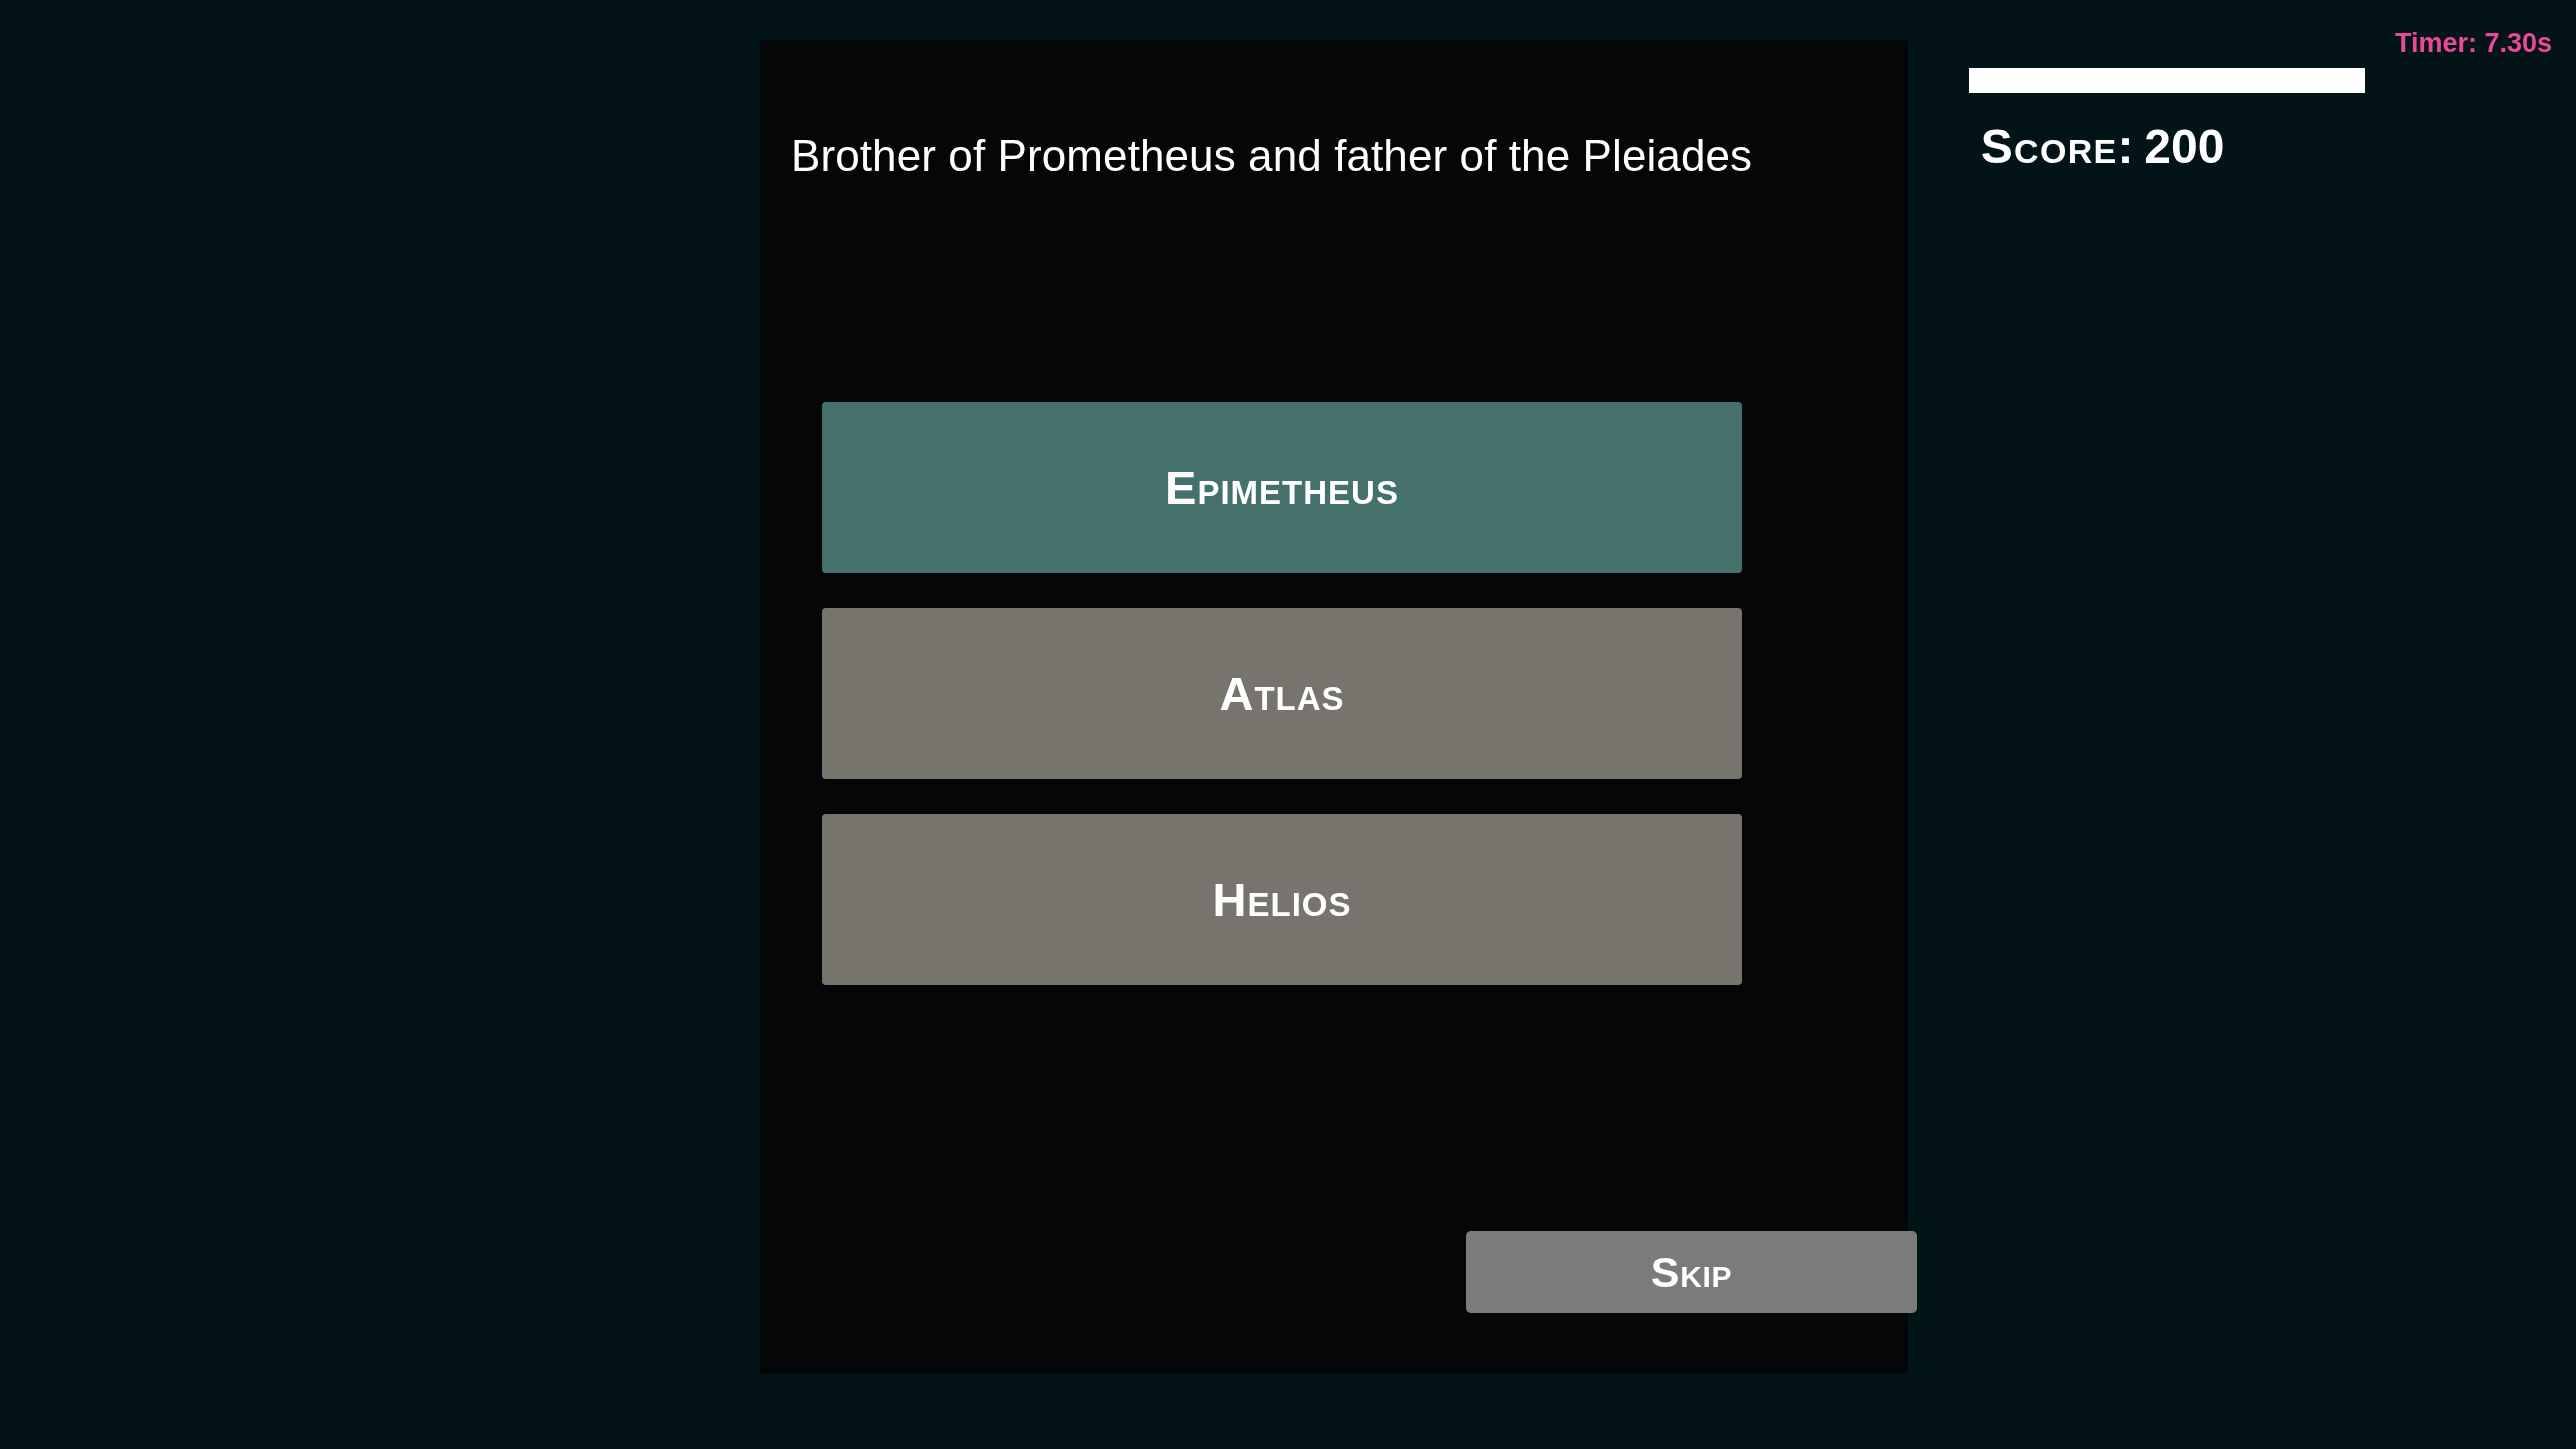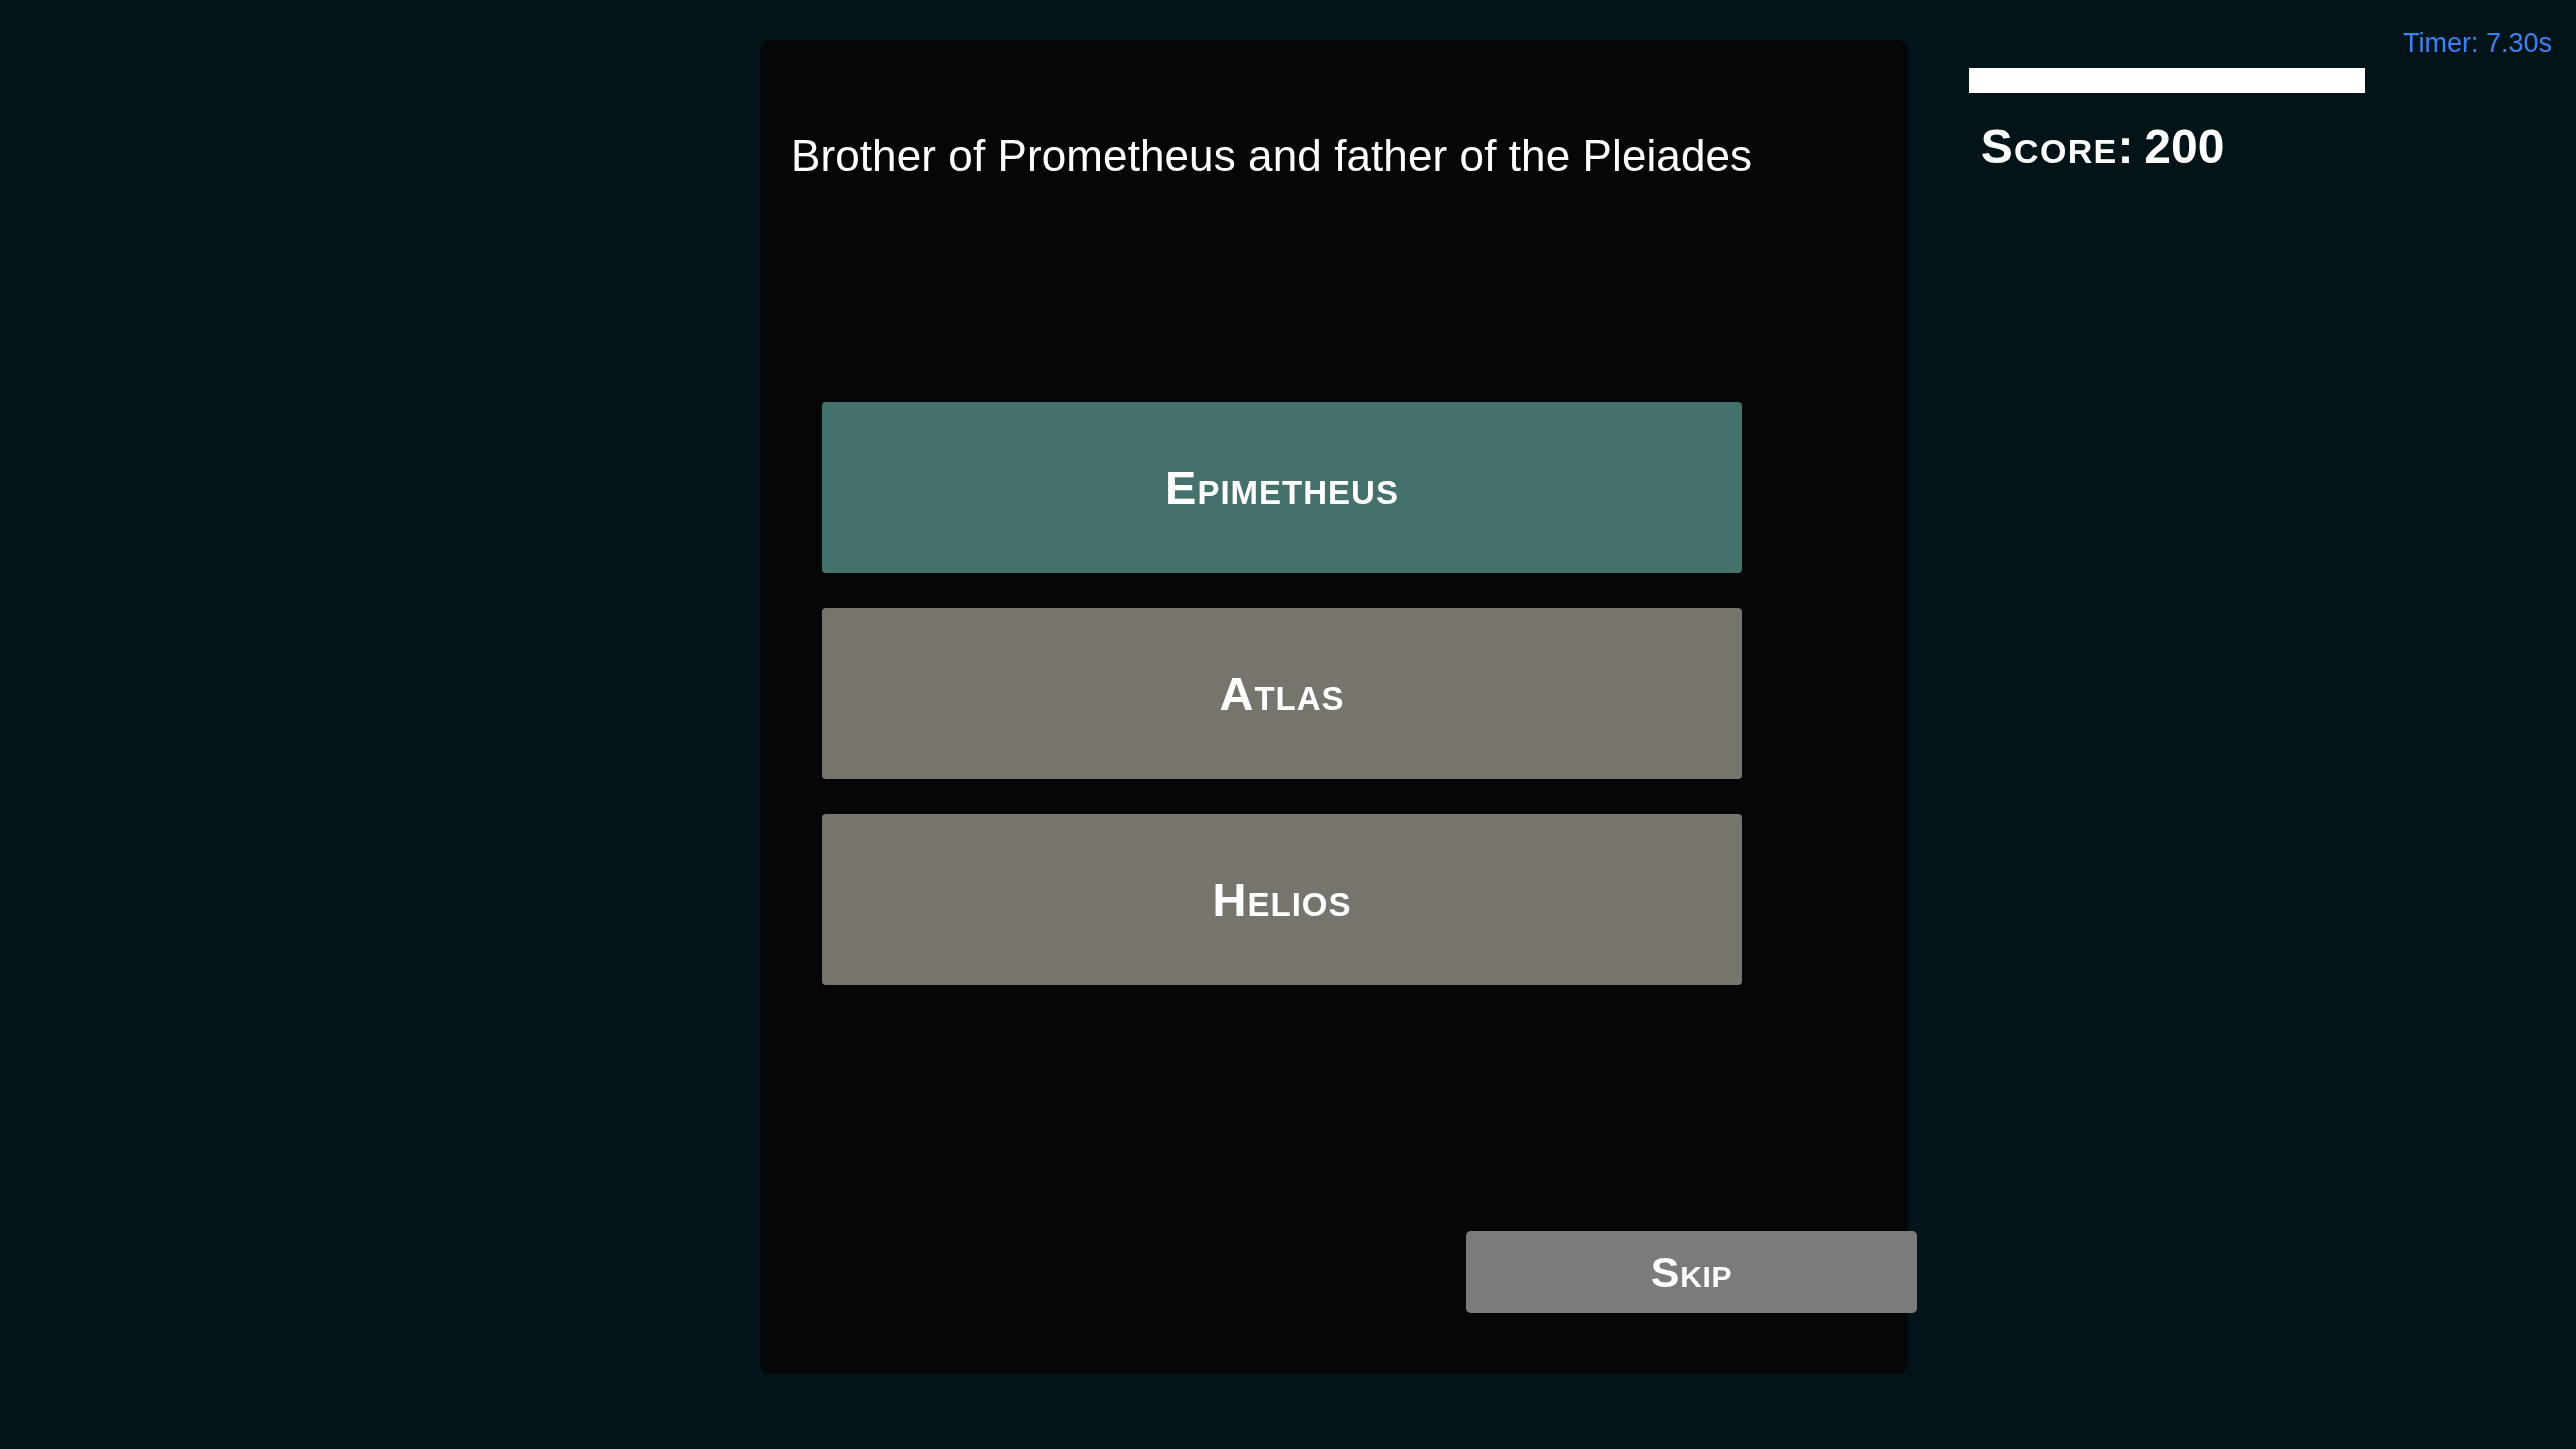--- a/index.html
+++ b/index.html
@@ -24,21 +24,21 @@
   }
 
   
   #quiz-card {
     position: absolute;
     left: 760px;
     top: 40px;
     width: 1148px;
     height: 1334px;
     background: #040607;
-    border-radius: 11px;
+    border-radius: 0;
     box-sizing: border-box;
     padding-left: 32px;
   }
 
   #question-text {
     position: absolute;
     left: 31px;
     top: 87px;
     width: 1087px;
     color: #ffffff;
@@ -110,23 +110,23 @@
     left: 1966px;
     top: 13.4px;
     width: 590px;
     height: 188px;
   }
 
   #timer-label {
     position: absolute;
     right: 4px;
     top: 14.8px;
-    color: #3b82f6;
+    color: #ec4899;
     font-size: 27px;
-    font-weight: 400;
+    font-weight: 700;
     white-space: nowrap;
   }
 
   #timer-bar-track {
     position: absolute;
     left: 3.4px;
     top: 55px;
     width: 590px;
     height: 25px;
   }

